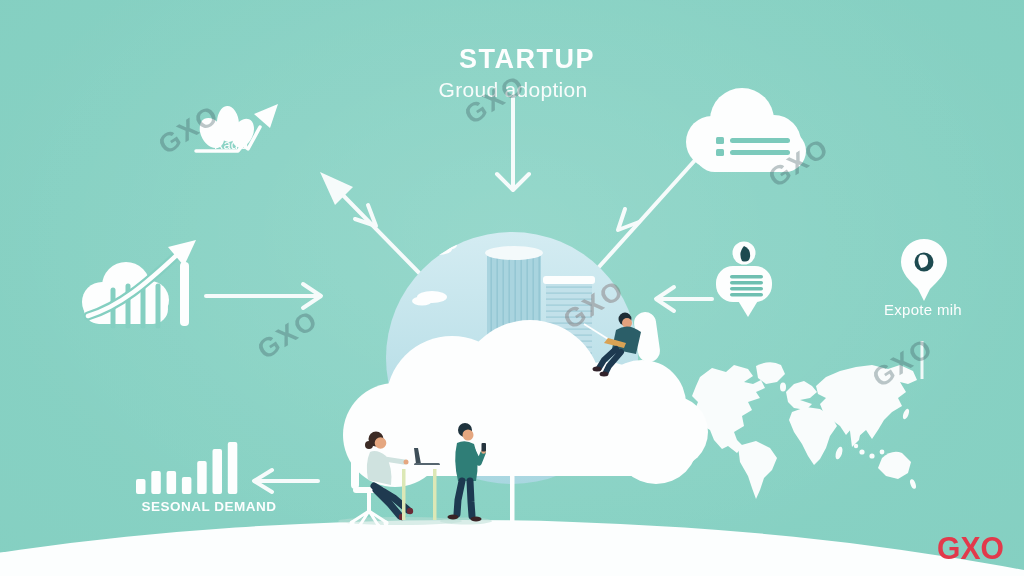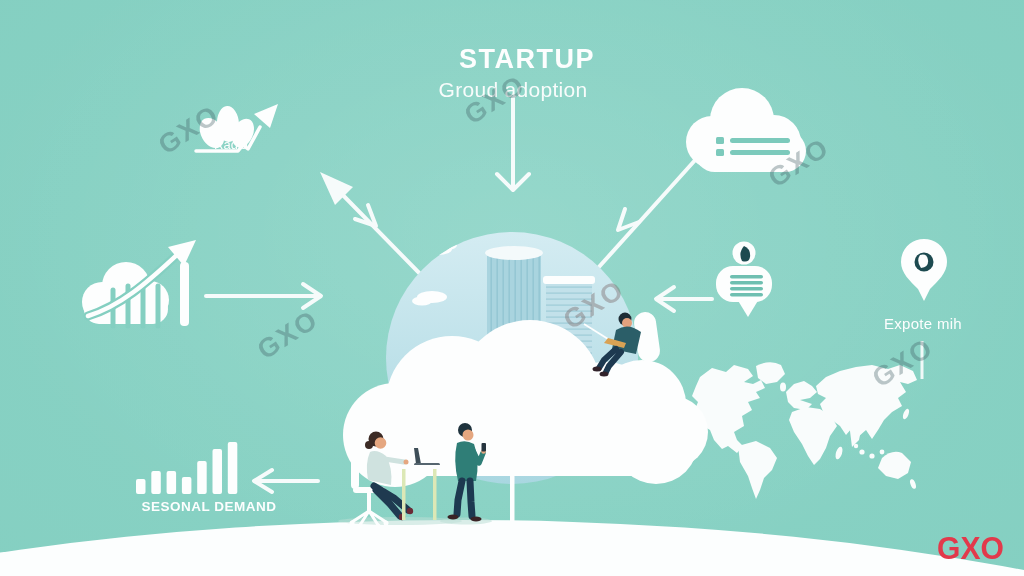--- a/index.html
+++ b/index.html
@@ -9,21 +9,21 @@
       radial-gradient(ellipse 900px 600px at 50% 40%, rgba(255,255,255,0.10), rgba(0,0,0,0) 60%),
       radial-gradient(ellipse 1400px 900px at 50% 50%, #8bd4c6 0%, #84cfc1 55%, #77c6b7 85%, #6cbcad 100%);
     font-family:"Liberation Sans", sans-serif;
   }
   .stage svg{position:absolute;left:0;top:0;}
   .txt{position:absolute;color:#fdfefe;text-align:center;line-height:1.1;}
   .title{left:377px;top:45px;width:300px;font-size:27px;font-weight:700;letter-spacing:1.5px;}
   .subtitle{left:363px;top:78px;width:300px;font-size:21px;font-weight:400;letter-spacing:0.3px;opacity:.96;}
   .lbl-growth{left:191px;top:138px;width:80px;font-size:13px;}
   .lbl-seasonal{left:129px;top:500px;width:160px;font-size:13.5px;font-weight:700;letter-spacing:.5px;}
-  .lbl-export{left:858px;top:316px;width:130px;font-size:15px;letter-spacing:.3px;}
+  .lbl-export{left:858px;top:302px;width:130px;font-size:15px;letter-spacing:.3px;}
   .wm{
     position:absolute;font-size:27px;font-weight:700;letter-spacing:2px;
     color:rgba(62,92,96,0.34);transform:rotate(-33deg);transform-origin:left top;
     user-select:none;
   }
   .wm1{left:153px;top:135px;}
   .wm2{left:252px;top:340px;}
   .wm3{left:459px;top:105px;}
   .wm4{left:558px;top:310px;color:rgba(120,100,100,0.40);}
   .wm5{left:763px;top:168px;}

